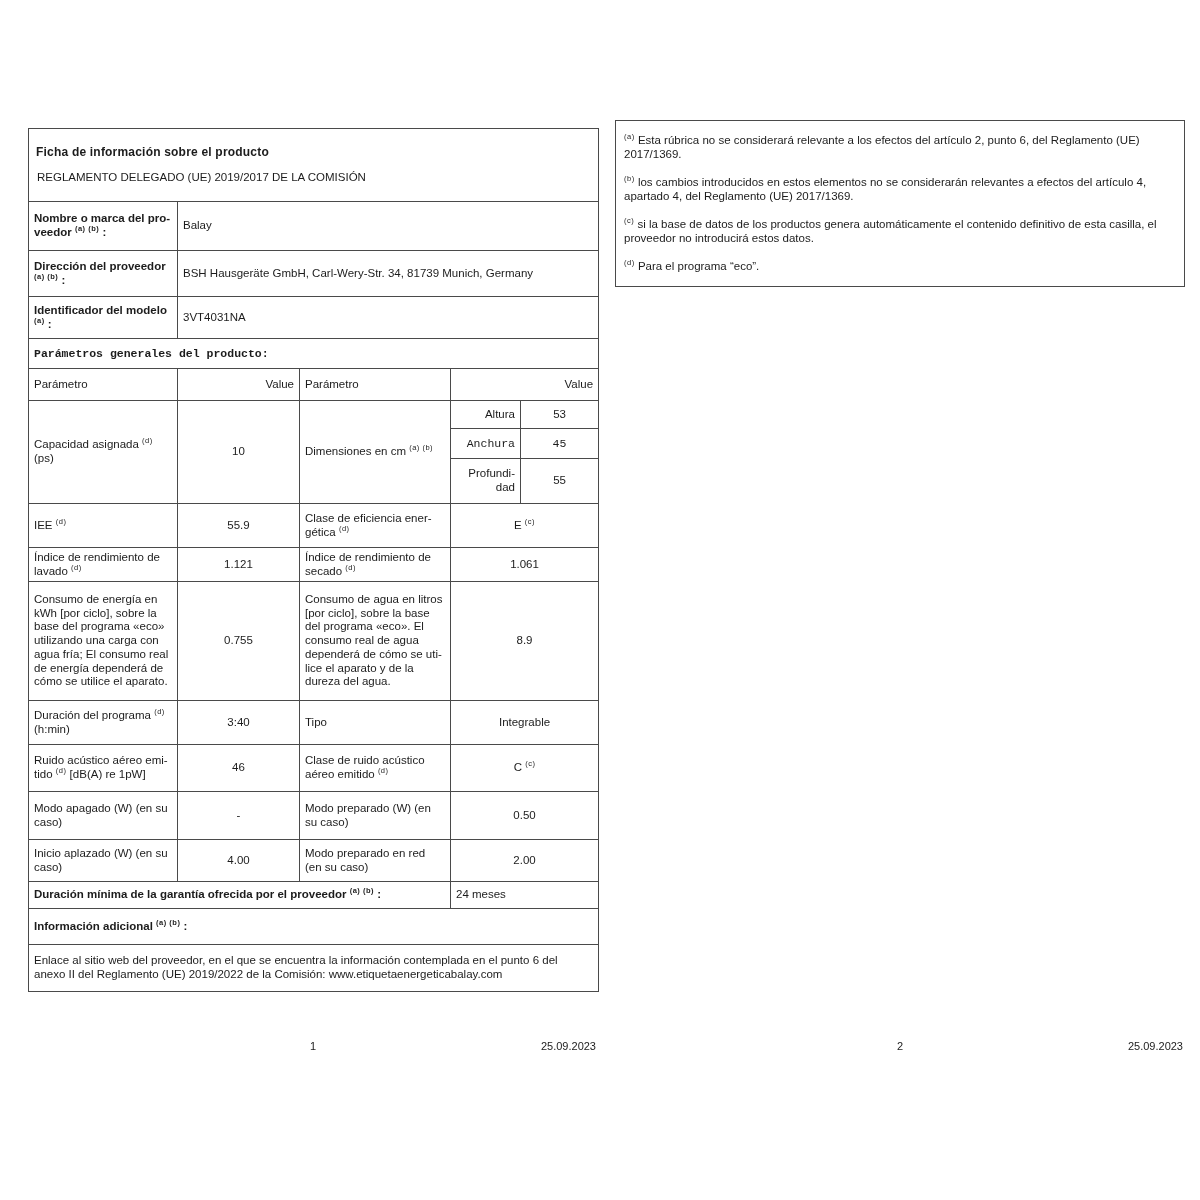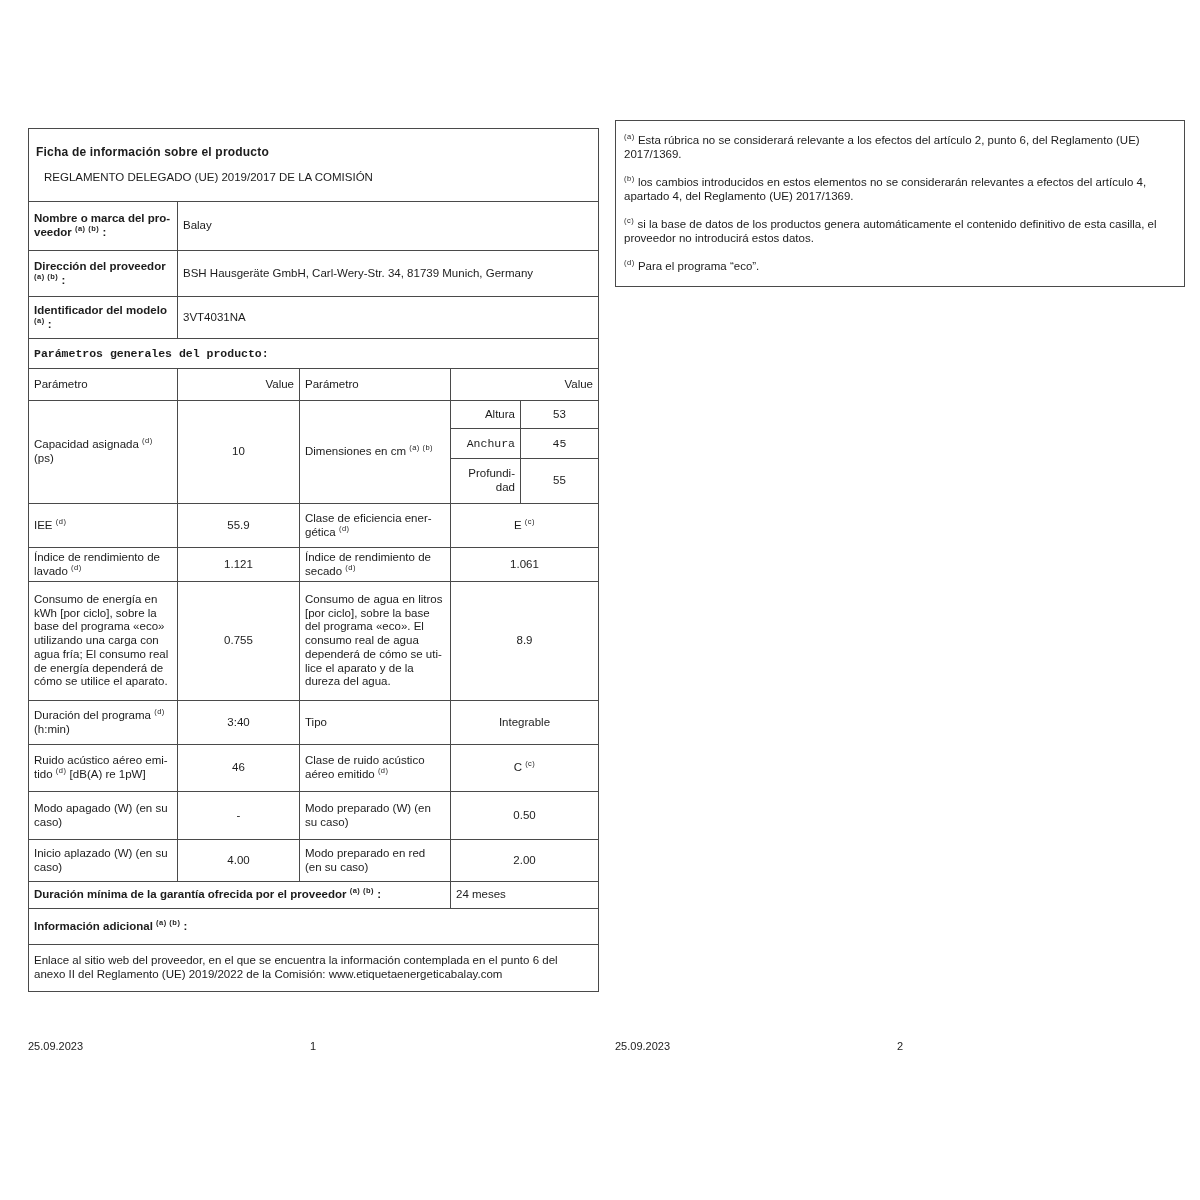--- a/index.html
+++ b/index.html
@@ -30,35 +30,35 @@
   td.val{text-align:center;}
   td.ctr{text-align:right;}
   sup{font-size:7.5px;line-height:0;vertical-align:super;letter-spacing:0.5px;}
 
   .h73{height:73px;} .h49{height:49px;} .h46{height:46px;} .h42{height:42px;}
   .h30{height:30px;font-family:Liberation Mono, monospace;} .h32{height:32px;} .h28{height:28px;} .h45{height:45px;}
   .h44{height:44px;} .h34{height:34px;} .h119{height:119px;} .h47{height:47px;}
   .h48{height:48px;} .h27{height:27px;} .h36{height:36px;}
 
   .doc-title{font-size:12px;font-weight:bold;margin:0 0 11px 2px;letter-spacing:0.2px;}
-  .doc-subtitle{font-size:11.5px;margin-left:10px;}
+  .doc-subtitle{font-size:11.5px;margin-left:3px;}
 
   .footnotes{
     position:absolute;left:615px;top:120px;width:570px;height:167px;
     box-sizing:border-box;border:1px solid var(--border);
     padding:12px 8px;font-size:11.5px;line-height:14px;
   }
   .footnotes p{margin:0 0 14px 0;}
   .footnotes p:last-child{margin-bottom:0;}
 
   .footer-line{position:absolute;top:1040px;width:570px;font-size:11px;}
   .fl-left{left:28px;}
   .fl-right{left:615px;}
   .footer-line .num{display:block;text-align:center;position:absolute;width:100%;top:0;}
-  .footer-line .date{display:block;position:absolute;width:100%;top:0;padding-right:2px;box-sizing:border-box;}
+  .footer-line .date{display:block;text-align:right;position:absolute;width:100%;top:0;padding-right:2px;box-sizing:border-box;}
 </style>
 </head>
 <body>
 
 <div class="canvas">
 
   <table class="sheet">
     <colgroup>
       <col style="width:149px">
         <col style="width:122px">

